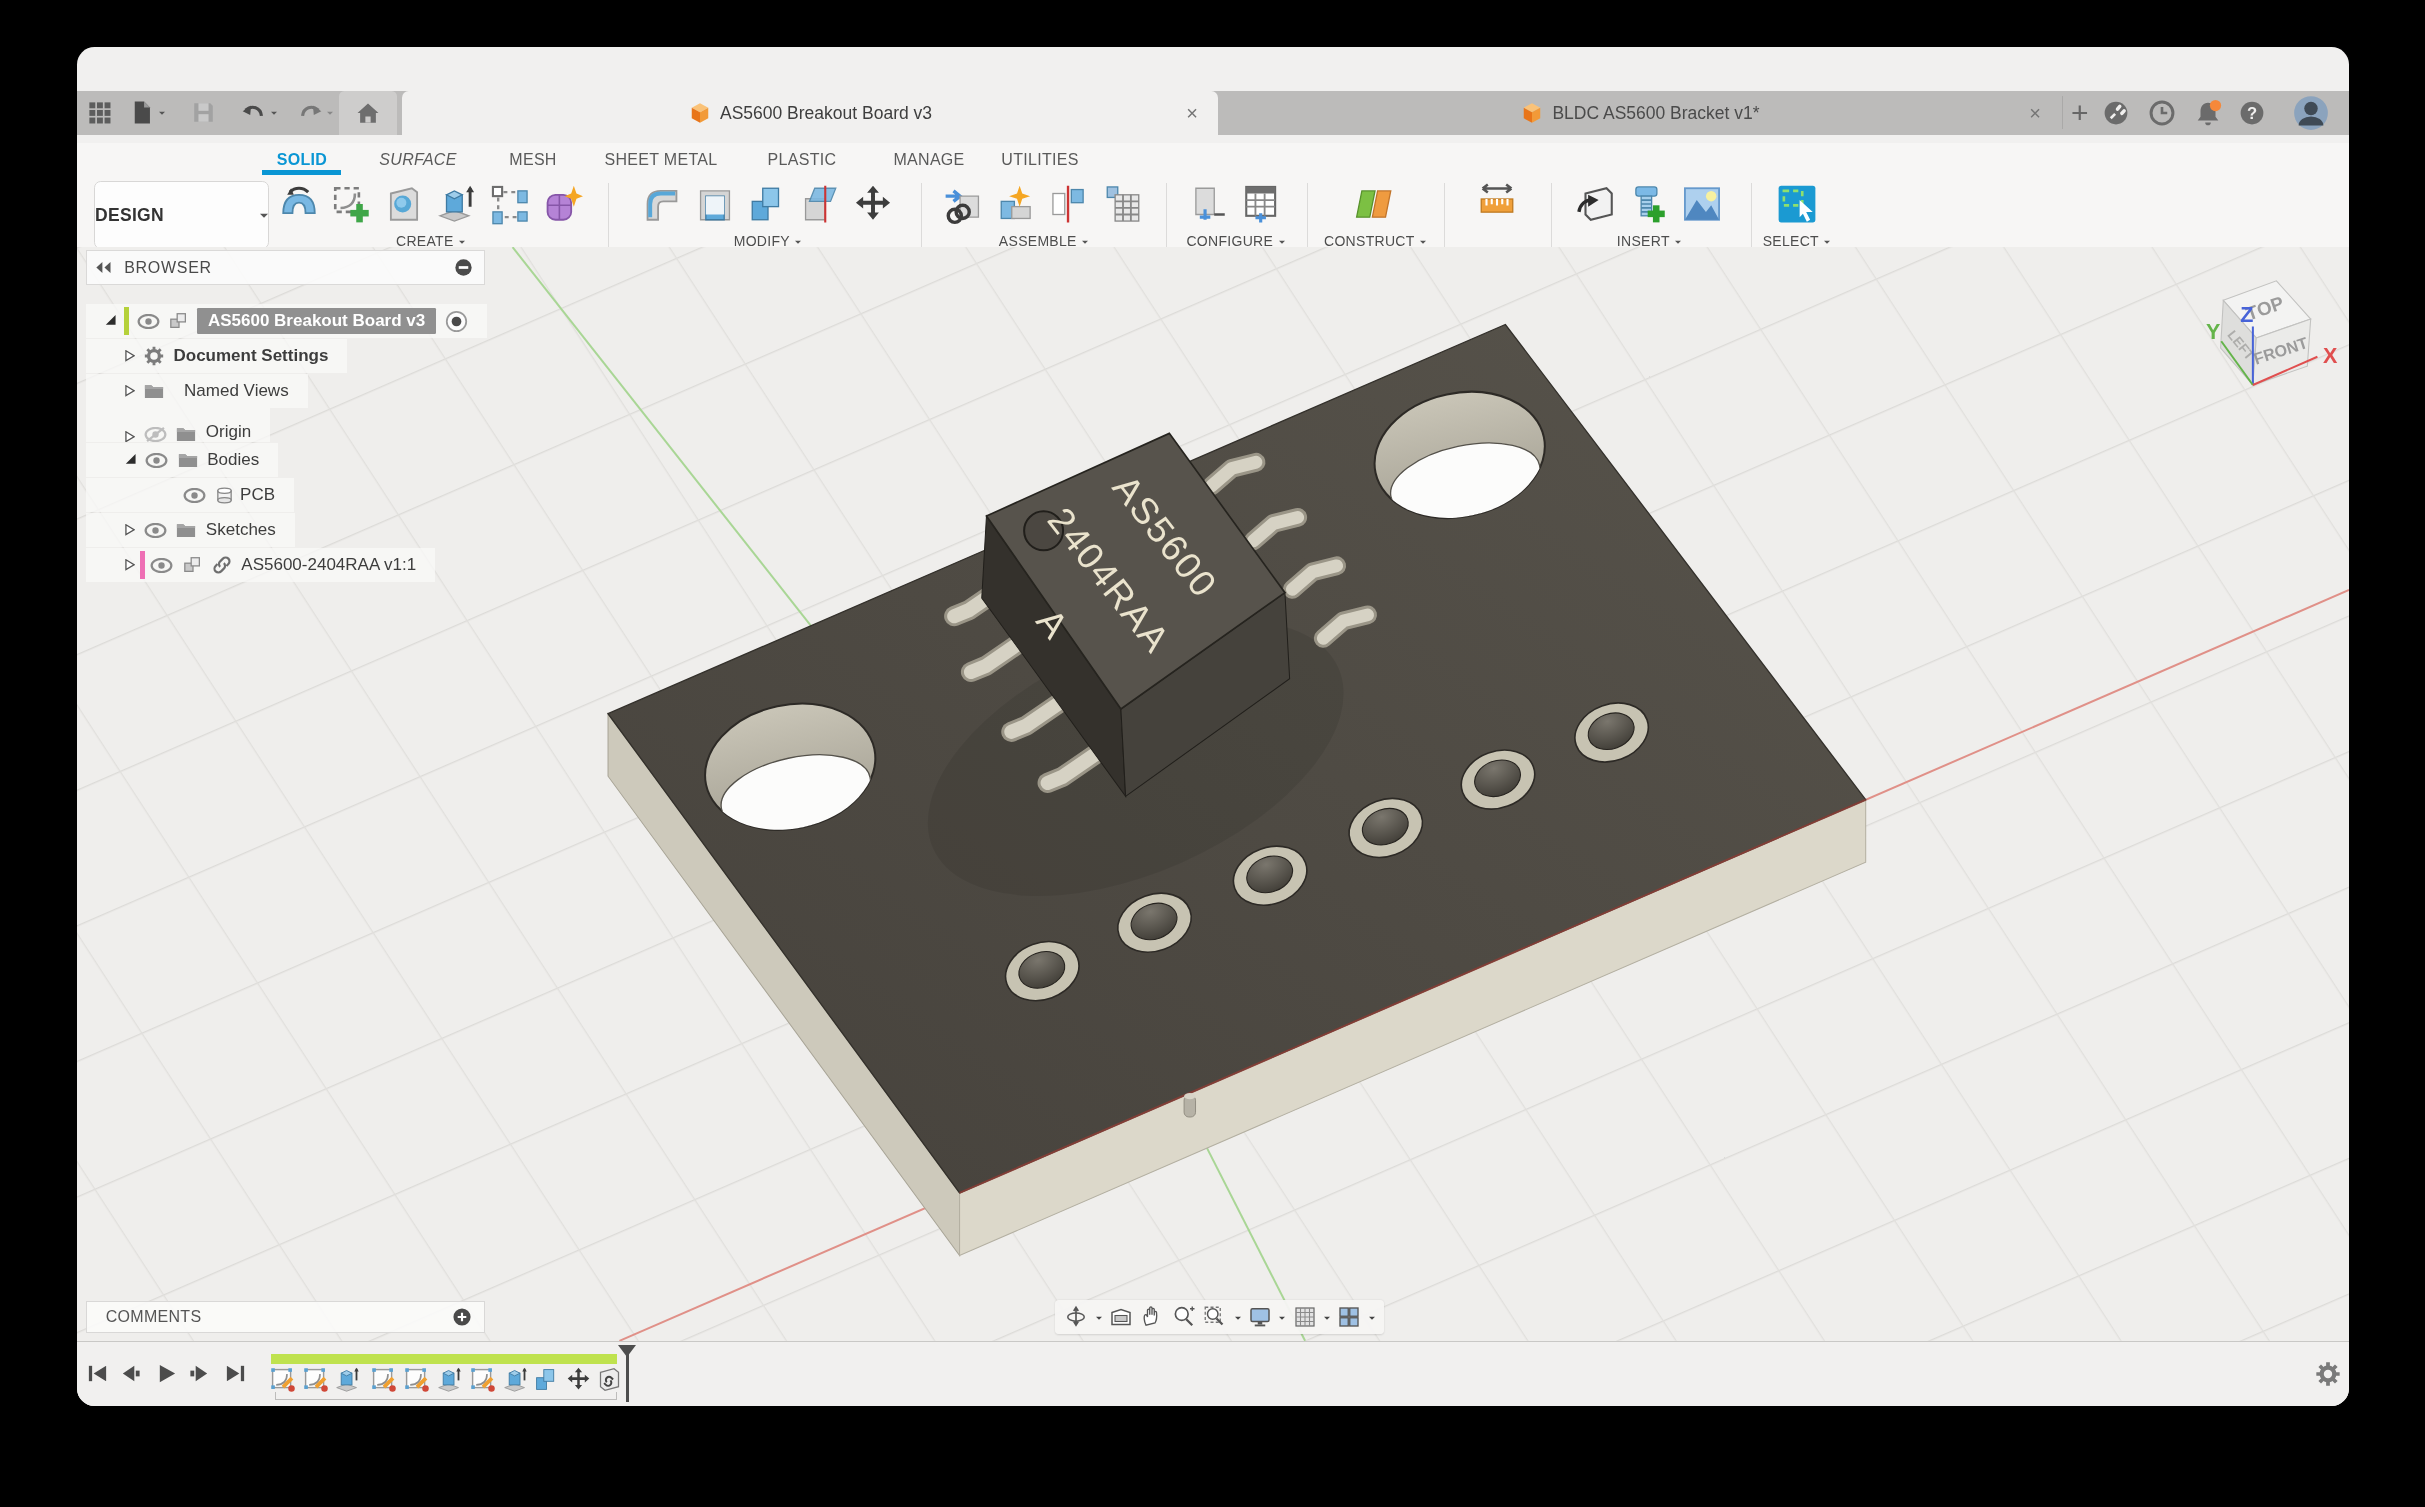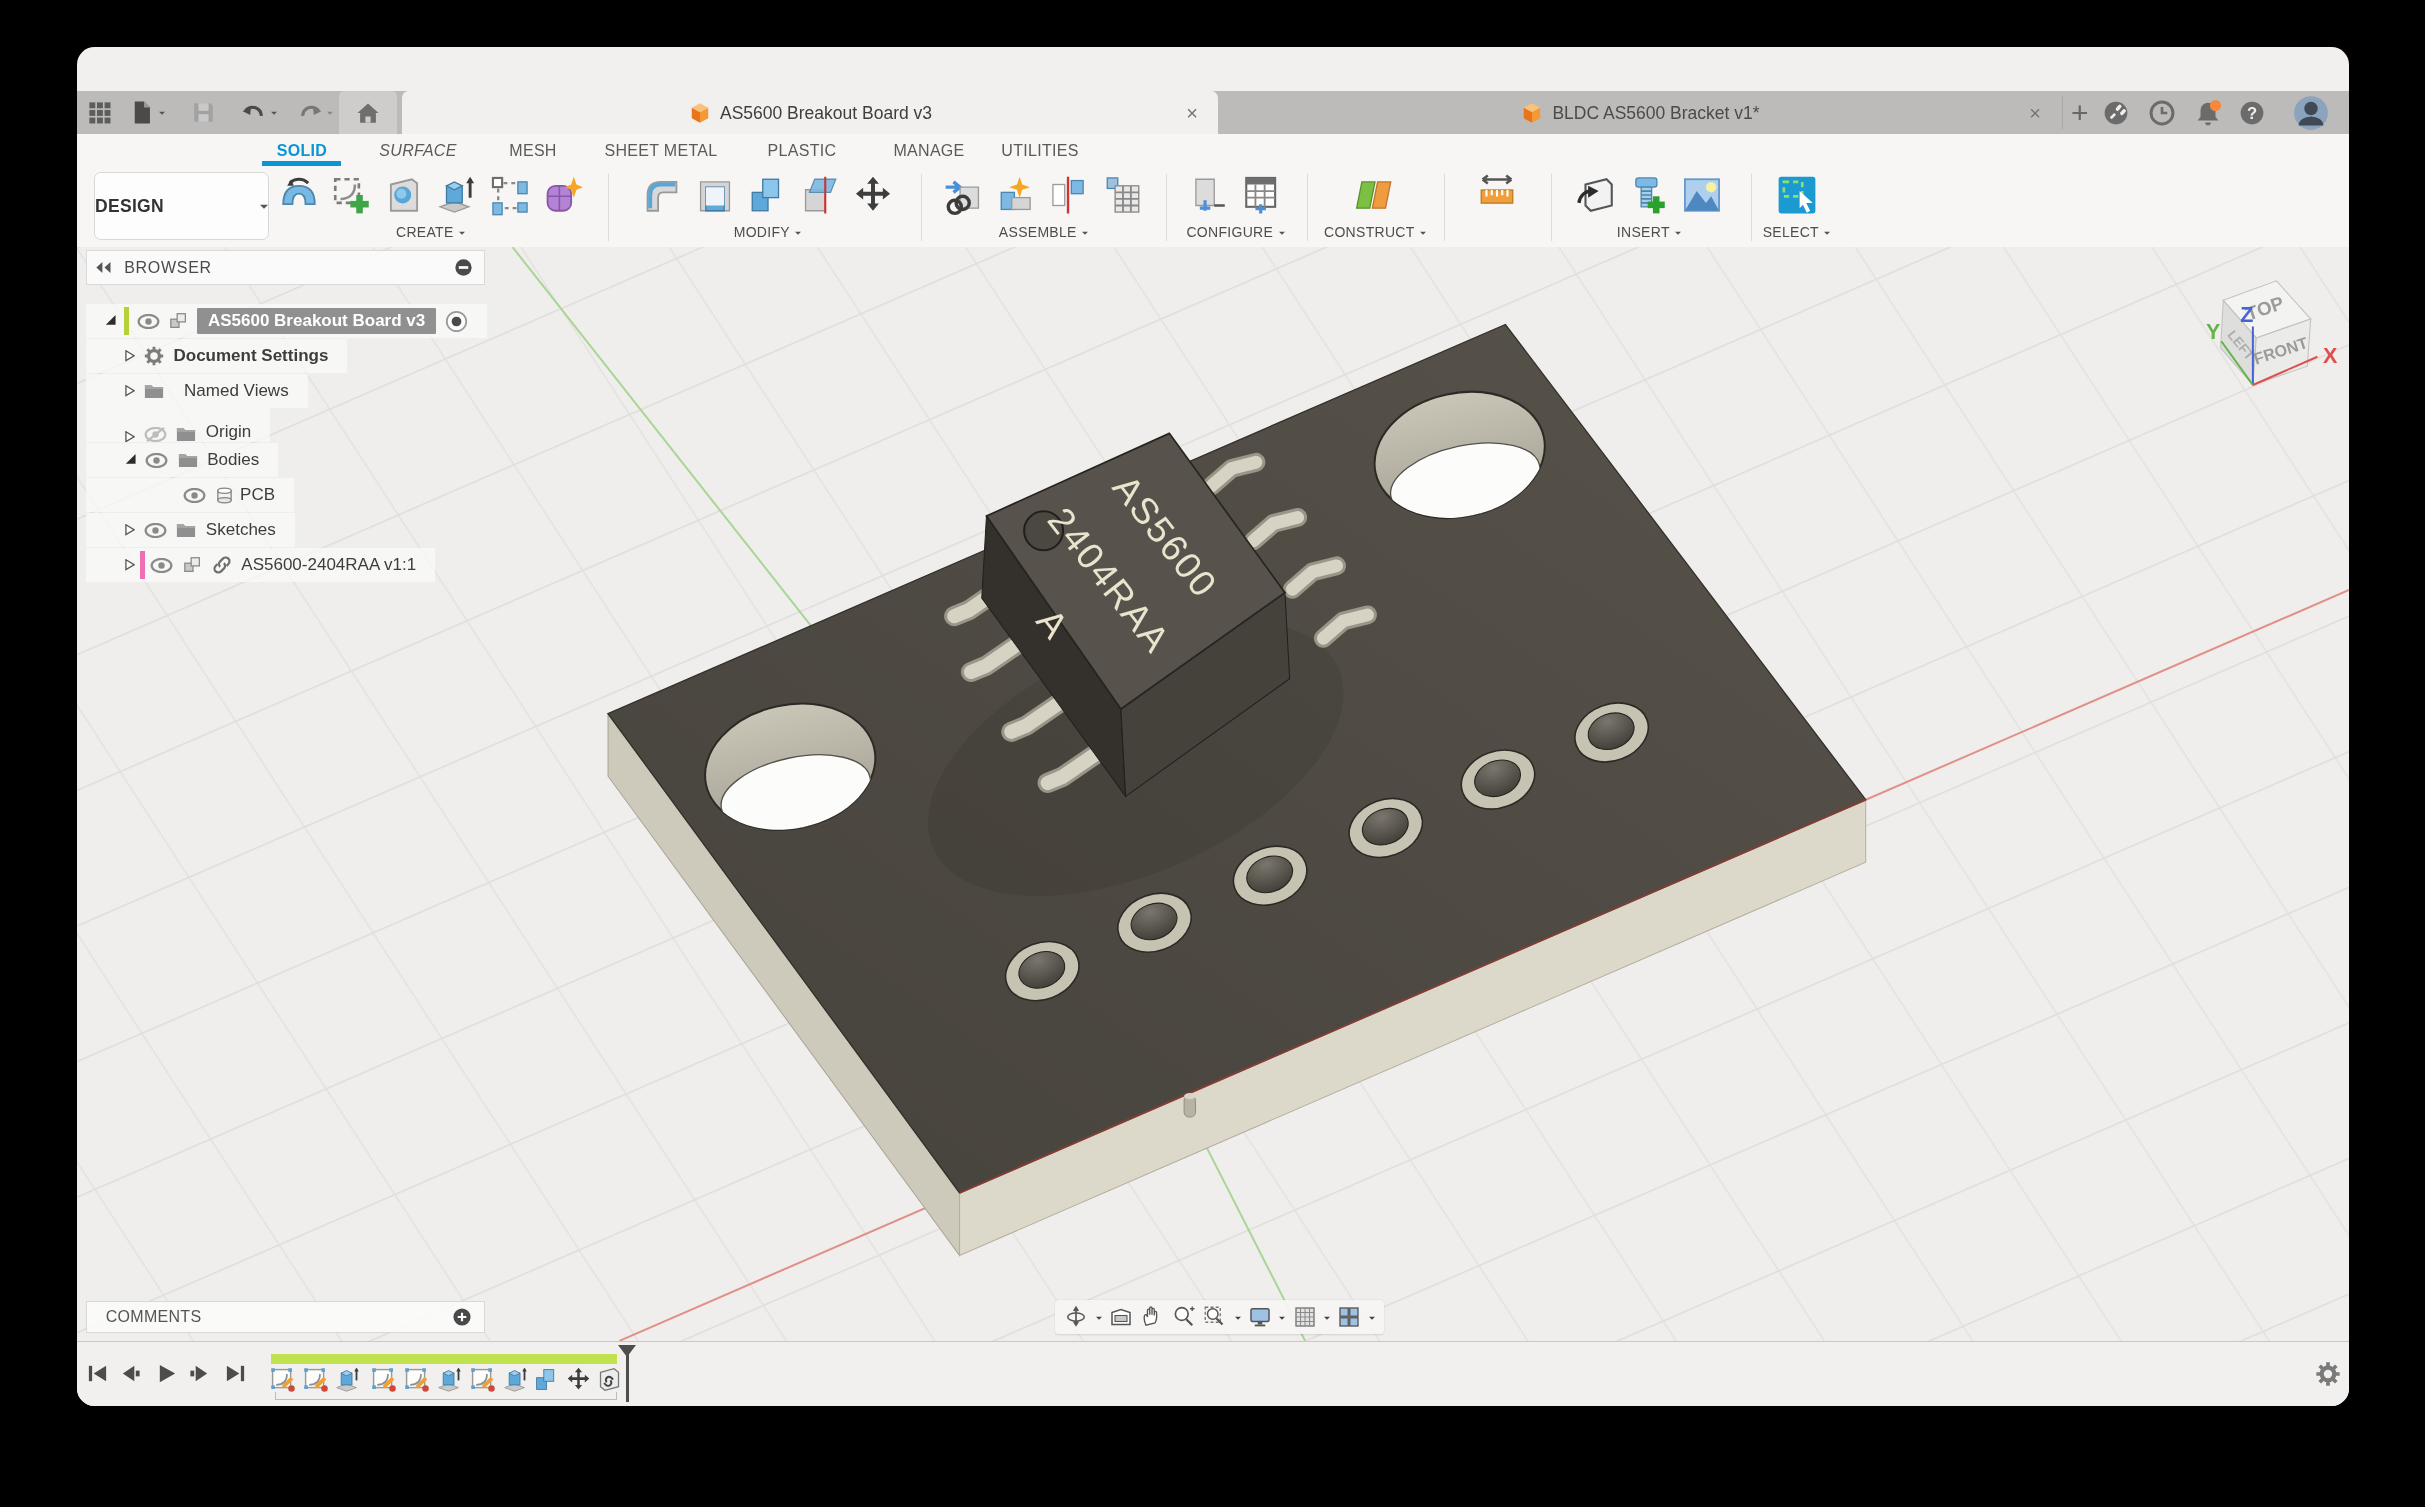--- a/index.html
+++ b/index.html
@@ -18,21 +18,21 @@
   #tab1{left:325px;width:816px;background:#f1f0ef;border-radius:6.7px 6.7px 0 0;justify-content:center;}
   #tab1 .x{position:absolute;right:20px;}
   #tab2{left:1143px;width:840px;justify-content:center;}
   #tab2 .x{position:absolute;right:19px;}
   .tabttl{font-size:17.5px;color:#3e3e3e;margin-left:8px;}
   #tab2 .tabttl{color:#4b4b4b;}
   .x{font-size:20px;color:#757575;line-height:1;}
   .rsep{position:absolute;left:1985px;top:5.4px;width:1.3px;height:33px;background:#aaa9a8;}
   .stripico{position:absolute;top:8px;}
   
-  #ribbon{position:absolute;left:0;top:87px;width:100%;height:113px;background:#f7f6f5;border-bottom:1.3px solid #d2d1d0;padding-left:40px;}
+  #ribbon{position:absolute;left:0;top:96px;width:100%;height:113px;background:#f7f6f5;border-bottom:1.3px solid #d2d1d0;padding-left:40px;}
   .rtab{position:absolute;top:8px;transform:translateX(-50%);font-size:16px;color:#5a5a5a;letter-spacing:0.3px;}
   .rtab.on{color:#0a96d4;font-weight:700;}
   #rline{position:absolute;left:185px;top:27px;width:79px;height:4.7px;background:#0a96d4;}
   #designbtn{position:absolute;left:17px;top:38px;width:173px;height:66px;background:#fdfdfd;border:1.3px solid #d8d7d6;border-radius:6.7px;display:flex;align-items:center;justify-content:space-between;font-size:17.5px;color:#333;font-weight:600;letter-spacing:0.3px;}
   .grp{position:absolute;top:35px;height:75px;display:flex;flex-direction:column;align-items:center;}
   .grp .icons{display:flex;gap:10.8px;align-items:center;height:51px;}
   .glabel{margin-top:4px;font-size:14px;color:#4d4d4d;letter-spacing:0.3px;display:flex;align-items:center;}
   .gsep{position:absolute;top:40px;width:1.3px;height:67px;background:#dcdbda;}
   
   #viewport{position:absolute;left:0;top:200px;width:2272px;height:1094px;background:#efeeec;}

